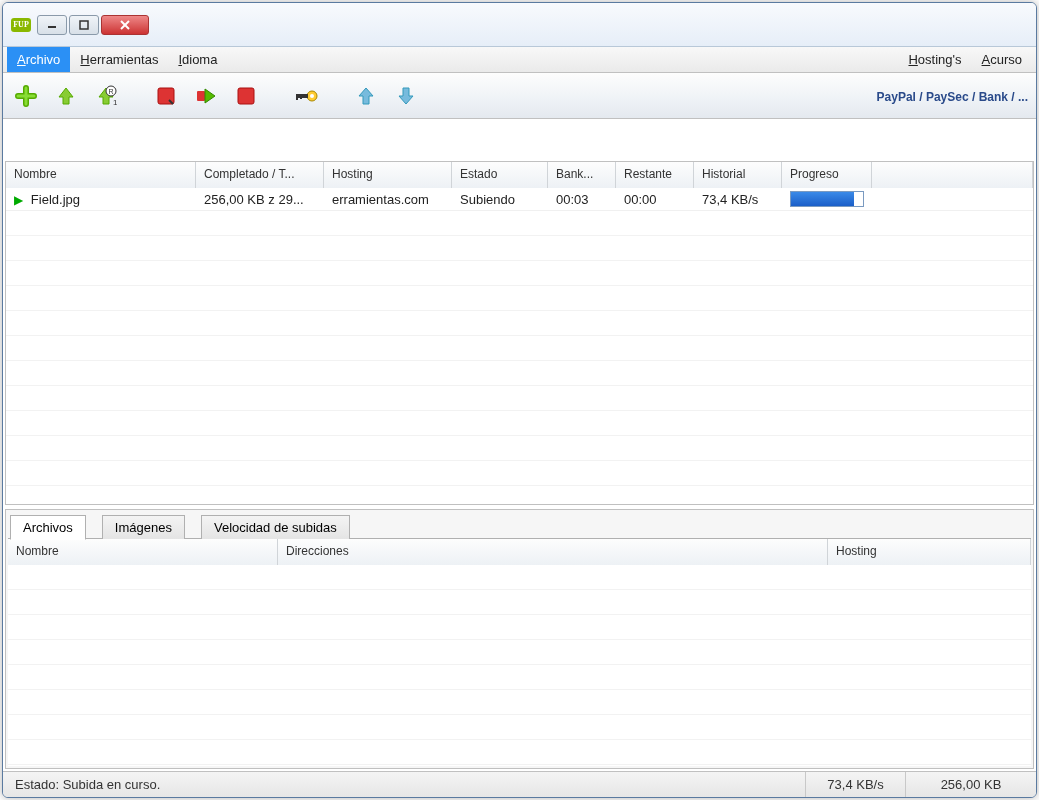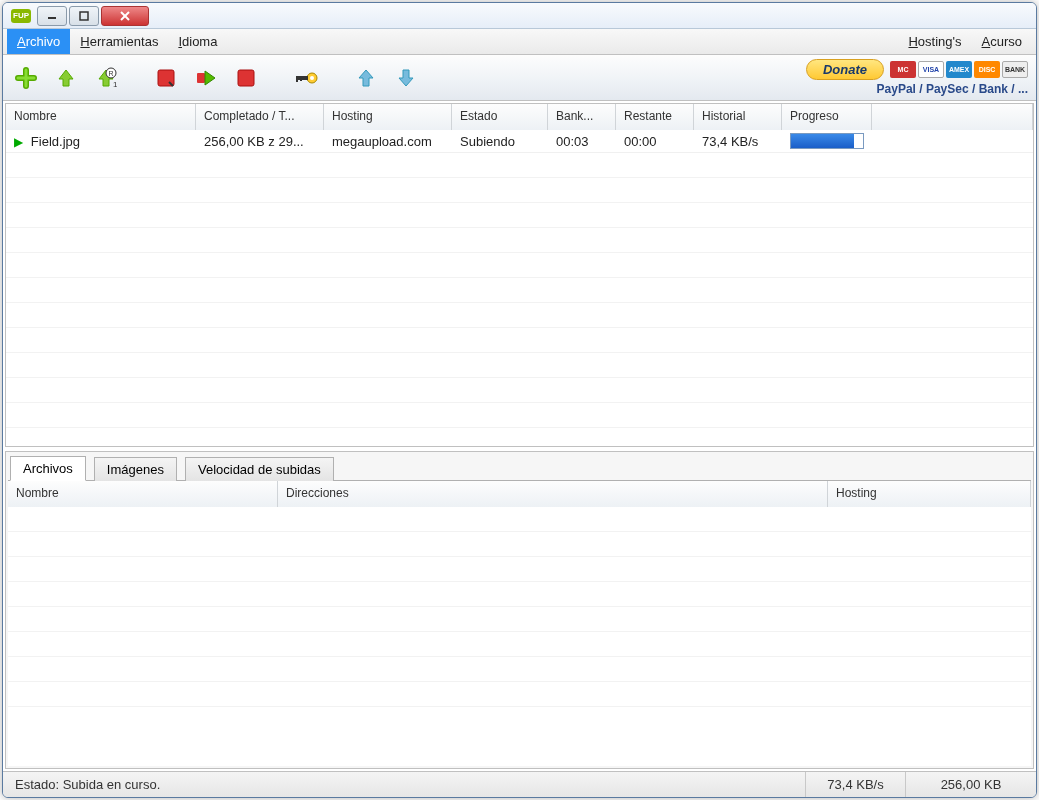--- a/index.html
+++ b/index.html
@@ -17,26 +17,27 @@
   margin: 2px;
   border: 1px solid #5a7aa0;
   border-radius: 6px;
   box-shadow: 0 0 8px rgba(0,0,0,0.3);
   background: #fff;
   display: flex;
   flex-direction: column;
   overflow: hidden;
 }
 .titlebar {
-  height: 26px;
+  height: 44px;
   background: linear-gradient(to bottom, #f8fafd, #e6eef8);
   display: flex;
   align-items: center;
   padding: 0 4px 0 8px;
   border-bottom: 1px solid #b8c8d8;
+  font-family: Liberation Serif, serif;
 }
 .titlebar-icon {
   width: 20px; height: 14px;
   background: #8ab800;
   border-radius: 3px;
   color: #fff;
   font-size: 8px;
   font-weight: bold;
   display: flex;
   align-items: center;
@@ -112,20 +113,21 @@
   font-size: 13px;
 }
 .cc-badges { display: inline-flex; gap: 2px; }
 .cc { width: 26px; height: 17px; border-radius: 2px; font-size: 7px; color: #fff; display: flex; align-items: center; justify-content: center; font-weight: bold; }
 .donate-sub { font-size: 12px; font-weight: bold; color: #2a4a8a; margin-top: 2px; }
 .content {
   flex: 1;
   display: flex;
   flex-direction: column;
   padding: 2px;
+  margin-top: 40px;
 }
 .upper-table {
   height: 344px;
   border: 1px solid #c0c0c0;
   background: #fff;
   overflow: hidden;
 }
 .thead {
   height: 26px;
   display: flex;
@@ -165,23 +167,23 @@
   flex: 1;
   margin-top: 4px;
   border: 1px solid #c0c0c0;
   display: flex;
   flex-direction: column;
   background: #f6f6f6;
 }
 .tabs {
   height: 28px;
   display: flex;
-  align-items: flex-end;
+  align-items: center;
   padding: 4px 4px 0 4px;
-  gap: 8px;
+  gap: 16px;
 }
 .tab {
   padding: 4px 12px;
   border: 1px solid #b0b0b0;
   border-bottom: none;
   background: linear-gradient(to bottom, #f4f4f4, #e4e4e4);
   font-size: 13px;
   cursor: pointer;
   position: relative;
   top: 1px;
@@ -322,30 +324,20 @@
           <path d="M9 2 L16 10 L12 10 L12 18 L6 18 L6 10 L2 10 Z" fill="#7bd" stroke="#39b"></path>
         </svg>
     </div>
     <div class="tbtn">
       <svg width="18" height="20">
           <path d="M9 18 L16 10 L12 10 L12 2 L6 2 L6 10 L2 10 Z" fill="#7bd" stroke="#39b"></path>
         </svg>
     </div>
 
     <div class="donate-area">
-      <div style="display:flex; align-items:center; gap:6px; justify-content:flex-end;">
-        <span class="donate-btn">Donate</span>
-        <span class="cc-badges">
-          <span class="cc" style="background:#c33">MC</span>
-          <span class="cc" style="background:#fff;color:#24a;border:1px solid #aaa">VISA</span>
-          <span class="cc" style="background:#28c">AMEX</span>
-          <span class="cc" style="background:#f80">DISC</span>
-          <span class="cc" style="background:#eee;color:#333;border:1px solid #aaa">BANK</span>
-        </span>
-      </div>
       <div class="donate-sub">PayPal / PaySec / Bank / ...</div>
     </div>
   </div>
 
   <div class="content">
 
     <div class="upper-table">
       <div class="thead">
         <div class="th" style="width:190px">Nombre</div>
         <div class="th" style="width:128px">Completado / T...</div>
@@ -356,21 +348,21 @@
         <div class="th" style="width:88px">Historial</div>
         <div class="th" style="width:90px">Progreso</div>
         <div class="th" style="flex:1"></div>
       </div>
       <div class="trow">
         <div class="td" style="width:190px">
           <span class="play-icon">▶</span>
           <span>Field.jpg</span>
         </div>
         <div class="td" style="width:128px">256,00 KB z 29...</div>
-        <div class="td" style="width:128px">megaupload.com</div>
+        <div class="td" style="width:128px">erramientas.com</div>
         <div class="td" style="width:96px">Subiendo</div>
         <div class="td" style="width:68px">00:03</div>
         <div class="td" style="width:78px">00:00</div>
         <div class="td" style="width:88px">73,4 KB/s</div>
         <div class="td" style="width:90px">
           <div class="progress">
             <div class="progress-fill" style="width:88%"></div>
           </div>
         </div>
       </div>

